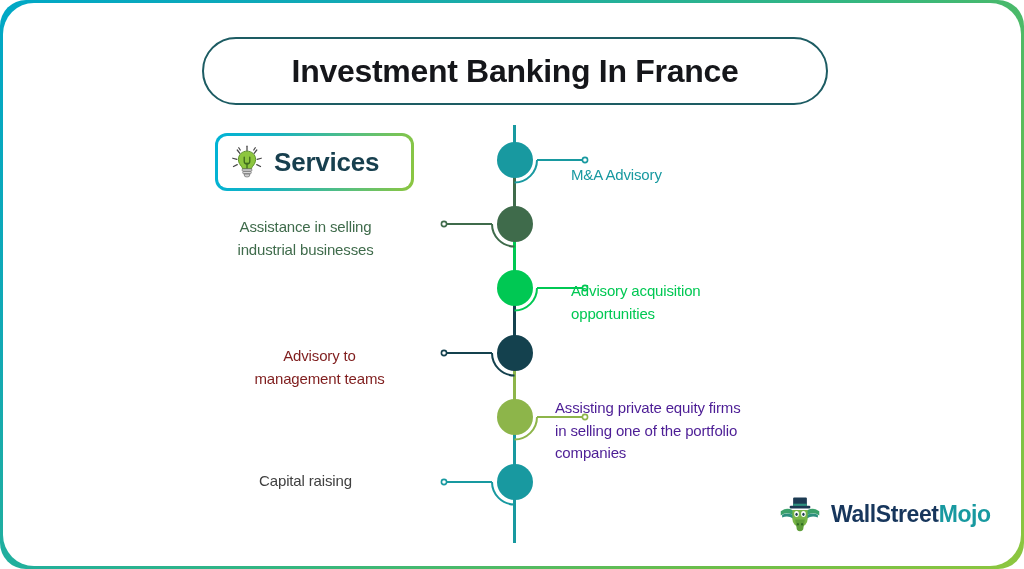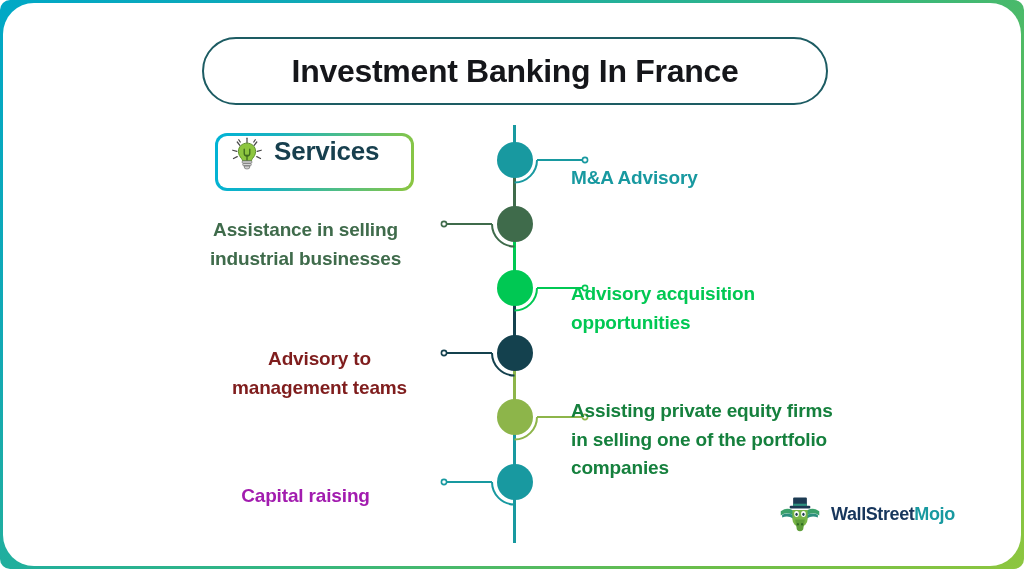--- a/index.html
+++ b/index.html
@@ -11,21 +11,21 @@
     font-family: "Liberation Sans", sans-serif;
     overflow: hidden;
   }
 
   
   #infographic {
     position: relative;
     width: 1024px;
     height: 569px;
     background: linear-gradient(135deg, #00A8C6 0%, #12A9B4 22%, #36B77E 55%, #6BBE4A 80%, #8DC63F 100%);
-    border-radius: 10px;
+    border-radius: 26px;
     padding: 3px;
   }
   #canvas {
     position: relative;
     width: 100%;
     height: 100%;
     background: #ffffff;
     border-radius: 31px;
     overflow: hidden;
   }
@@ -62,21 +62,21 @@
     border-radius: 12px;
     padding: 3px;
     background: linear-gradient(100deg, #00B3D6 0%, #19B2C0 30%, #5BC07A 70%, #8DC63F 100%);
   }
   .services-inner {
     width: 100%;
     height: 100%;
     background: #ffffff;
     border-radius: 9px;
     display: flex;
-    align-items: flex-start;
+    align-items: center;
     padding-left: 11px;
     gap: 9px;
   }
   .services-label {
     font-size: 26px;
     font-weight: bold;
     color: #173F4E;
     letter-spacing: -0.2px;
   }
   .bulb-icon { width: 36px; height: 36px; display: block; flex: 0 0 36px; }
@@ -103,40 +103,40 @@
   .wire-layer {
     position: absolute;
     left: 0; top: 0;
     width: 1024px; height: 569px;
     pointer-events: none;
   }
 
   
   .item-label {
     position: absolute;
-    font-size: 19px;
-    font-weight: bold;
+    font-size: 15px;
+    font-weight: normal;
     line-height: 1.50;
     letter-spacing: -0.15px;
     white-space: pre-line;
   }
   .item-label.right { text-align: left; }
   .item-label.left  { text-align: center; }
 
   
   .logo {
     position: absolute;
     left: 775px;
     top: 489px;
     display: flex;
     align-items: center;
     gap: 9px;
   }
   .logo-mark { width: 44px; height: 44px; display: block; }
-  .logo-word { font-size: 18px; font-weight: bold; letter-spacing: -0.4px; white-space: nowrap; }
+  .logo-word { font-size: 23px; font-weight: bold; letter-spacing: -0.4px; white-space: nowrap; }
   .logo-word .ws { color: #17365C; }
   .logo-word .mj { color: #1899A0; }
 </style>
 </head>
 <body>
 
 <div id="infographic">
   <div id="canvas">
 
     <div class="title-pill">
@@ -207,24 +207,24 @@
       </div>
 
     <div id="labels">
         <div class="item-label right" style="color: rgb(24, 153, 160); top: 161px; left: 568px;">M&amp;A Advisory</div>
         <div class="item-label left" style="color: rgb(63, 107, 75); top: 213px; left: 150px; width: 305px;">Assistance in selling
 industrial businesses</div>
         <div class="item-label right" style="color: rgb(0, 200, 83); top: 277px; left: 568px;">Advisory acquisition
 opportunities</div>
         <div class="item-label left" style="color: #7f1d1d; top: 342px; left: 164px; width: 305px;">Advisory to
 management teams</div>
-        <div class="item-label right" style="color: #15803d; top: 394px; left: 568px;">Assisting private equity firms
+        <div class="item-label right" style="color: #4c1d95; top: 394px; left: 552px;">Assisting private equity firms
 in selling one of the portfolio
 companies</div>
-        <div class="item-label left" style="color: #a21caf; top: 479px; left: 150px; width: 305px;">Capital raising</div>
+        <div class="item-label left" style="color: #404040; top: 467px; left: 150px; width: 305px;">Capital raising</div>
       </div>
 
     <div class="logo">
       <svg class="logo-mark" viewBox="0 0 64 64">
         <path d="M4 28 C12 22 20 24 25 29 L22 34 C16 30 10 30 4 34 Z" fill="#3aa06a"></path>
         <path d="M60 28 C52 22 44 24 39 29 L42 34 C48 30 54 30 60 34 Z" fill="#3aa06a"></path>
         <path d="M6 33 C13 30 19 31 24 35 L22 39 C17 35 12 35 6 37 Z" fill="#2d8f7e"></path>
         <path d="M58 33 C51 30 45 31 40 35 L42 39 C47 35 52 35 58 37 Z" fill="#2d8f7e"></path>
         <rect x="22" y="8" width="20" height="14" rx="1.5" fill="#1c3a52"></rect>
         <rect x="17" y="20" width="30" height="4" rx="1.6" fill="#1c3a52"></rect>

